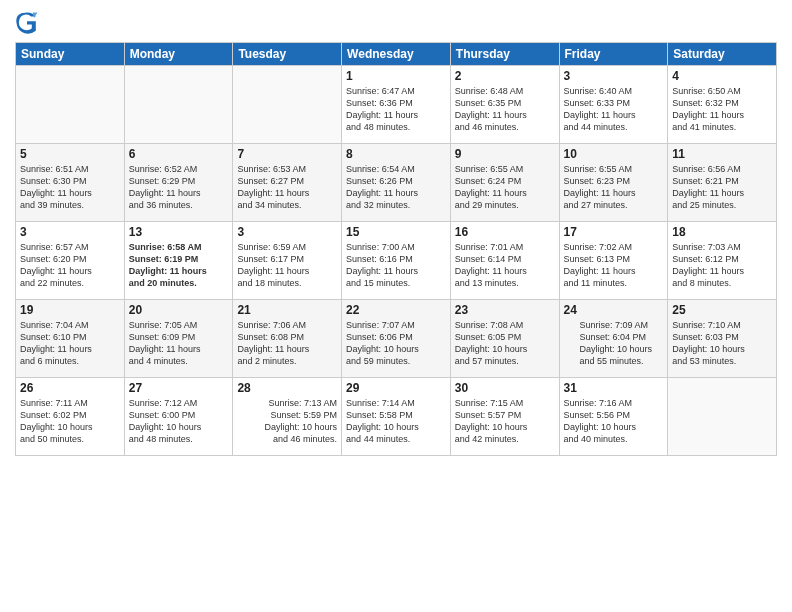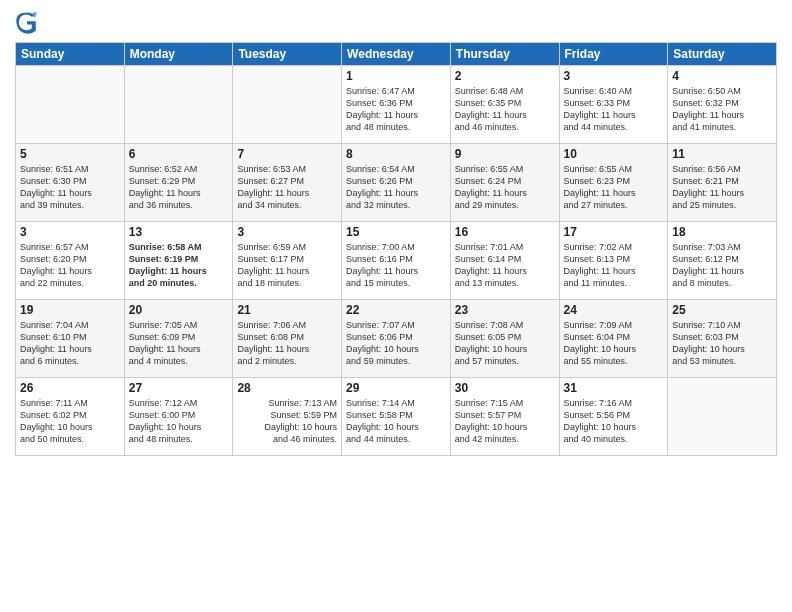--- a/index.html
+++ b/index.html
@@ -293,21 +293,21 @@
           </td>
           <td>
             <div class="day-number">23</div>
             <div class="day-info" style="white-space: pre-line;">Sunrise: 7:08 AM
 Sunset: 6:05 PM
 Daylight: 10 hours
 and 57 minutes.</div>
           </td>
           <td>
             <div class="day-number">24</div>
-            <div class="day-info" style="white-space: pre-line;">Sunrise: 7:09 AM
+            <div class="day-info" style="white-space: pre-line; margin-left: 16px;">Sunrise: 7:09 AM
 Sunset: 6:04 PM
 Daylight: 10 hours
 and 55 minutes.</div>
           </td>
           <td>
             <div class="day-number">25</div>
             <div class="day-info" style="white-space: pre-line;">Sunrise: 7:10 AM
 Sunset: 6:03 PM
 Daylight: 10 hours
 and 53 minutes.</div>

